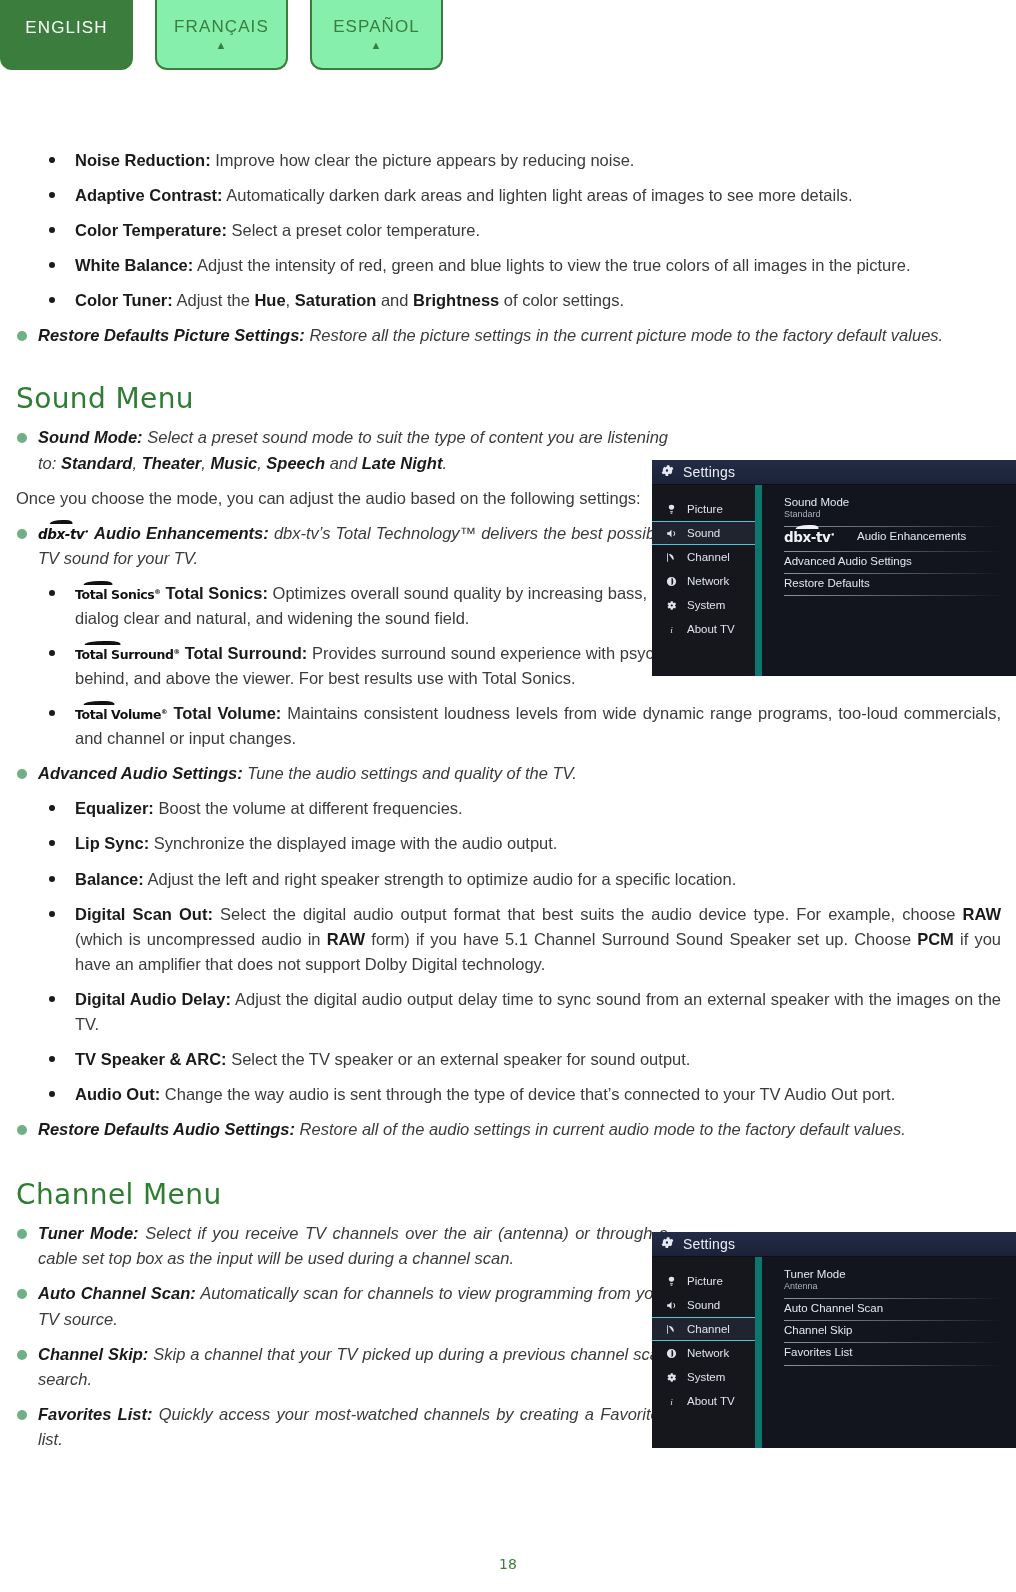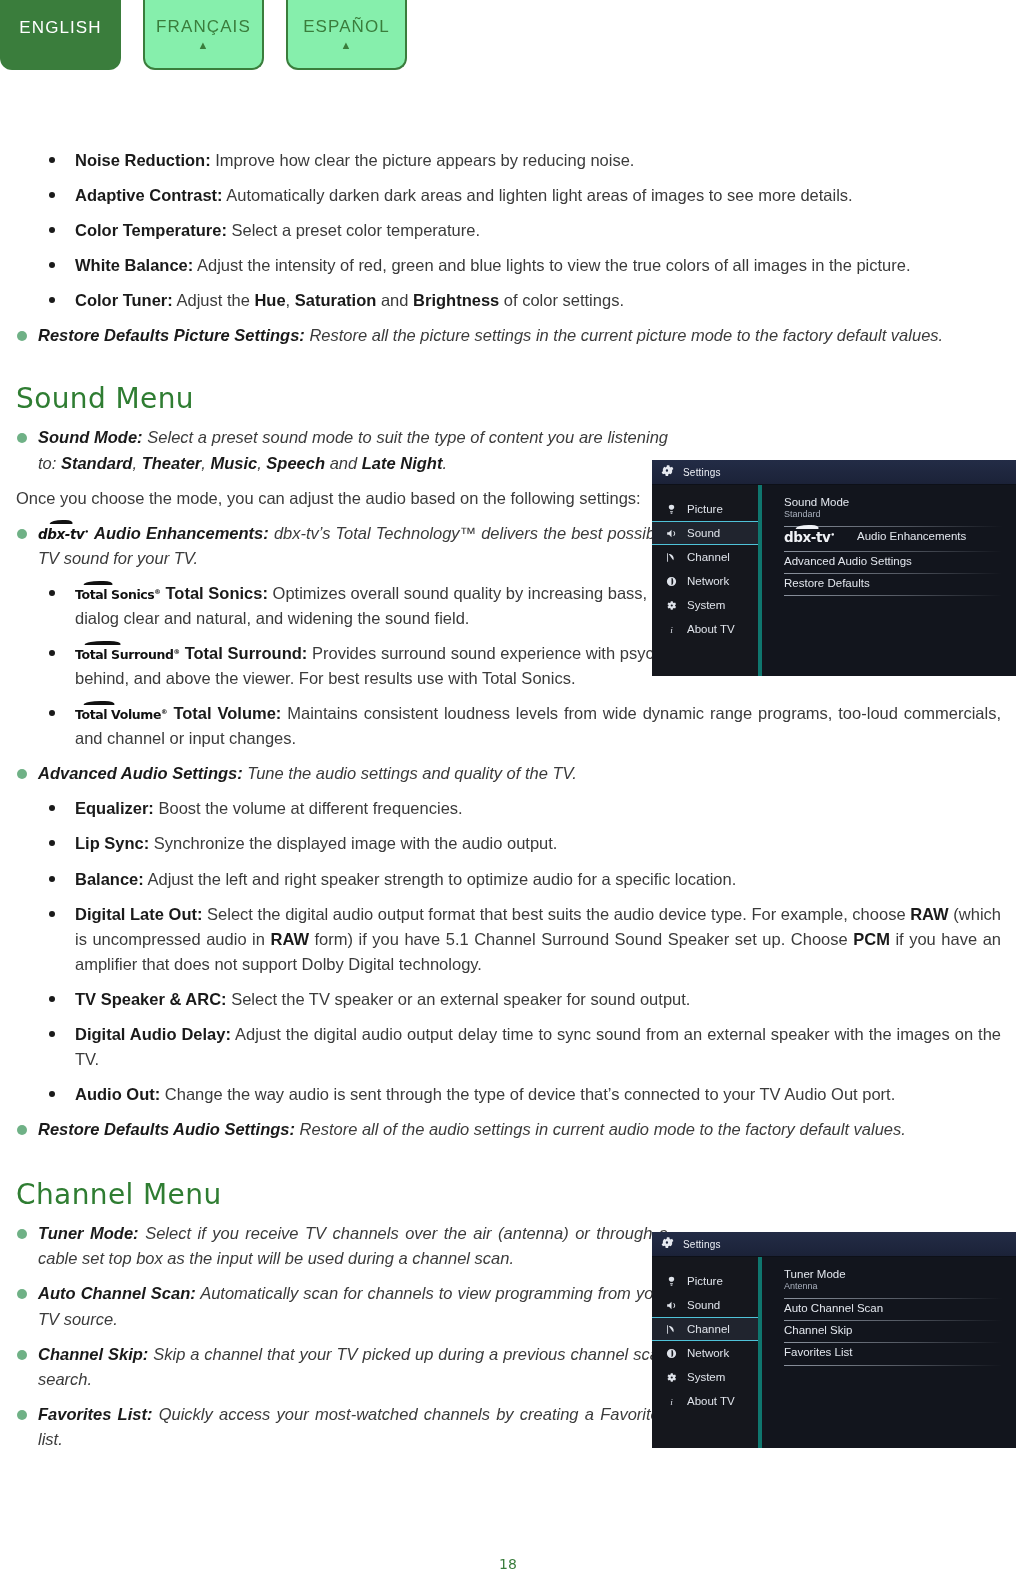--- a/index.html
+++ b/index.html
@@ -17,21 +17,21 @@
   }
 
   
   .lang-tabs {
     position: absolute;
     top: 0; left: 0;
     display: flex;
     gap: 22px;
   }
   .lang-tab {
-    width: 121px;
+    width: 133px;
     height: 70px;
     border-radius: 0 0 12px 12px;
     box-sizing: border-box;
     display: flex;
     flex-direction: column;
     align-items: center;
     justify-content: center;
     letter-spacing: 1.1px;
     font-size: 17px;
   }
@@ -171,30 +171,30 @@
   .tv-header {
     height: 24px;
     background: linear-gradient(180deg, #232c46 0%, #1b2238 100%);
     display: flex;
     align-items: center;
     padding-left: 8px;
     gap: 8px;
     border-bottom: 1px solid #0d1018;
   }
   .tv-header .ttl {
-    font-size: 10px;
+    font-size: 14px;
     color: #eceff5;
     letter-spacing: 0.2px;
     text-align: center;
   }
   .tv-body { display: flex; height: calc(100% - 24px); }
   .tv-side {
     width: 110px;
     background: #15171d;
-    border-right: 4px solid #0f766e;
+    border-right: 7px solid #0f766e;
     padding-top: 12px;
     box-sizing: border-box;
   }
   .tv-item {
     height: 24px;
     display: flex;
     align-items: center;
     gap: 9px;
     padding-left: 12px;
     font-size: 11.5px;
@@ -323,27 +323,27 @@
     <div class="bullet lvl2">
       <b>Equalizer:</b><span> Boost the volume at different frequencies.</span>
     </div>
     <div class="bullet lvl2">
       <b>Lip Sync:</b><span> Synchronize the displayed image with the audio output.</span>
     </div>
     <div class="bullet lvl2">
       <b>Balance:</b><span> Adjust the left and right speaker strength to optimize audio for a specific location.</span>
     </div>
     <div class="bullet lvl2">
-      <b>Digital Late Out:</b><span> Select the digital audio output format that best suits the audio device type. For example, choose <b>RAW</b> (which is uncompressed audio in <b>RAW</b> form) if you have 5.1 Channel Surround Sound Speaker set up. Choose <b>PCM</b> if you have an amplifier that does not support Dolby Digital technology.</span>
+      <b>Digital Scan Out:</b><span> Select the digital audio output format that best suits the audio device type. For example, choose <b>RAW</b> (which is uncompressed audio in <b>RAW</b> form) if you have 5.1 Channel Surround Sound Speaker set up. Choose <b>PCM</b> if you have an amplifier that does not support Dolby Digital technology.</span>
+    </div>
+    <div class="bullet lvl2">
+      <b>Digital Audio Delay:</b><span> Adjust the digital audio output delay time to sync sound from an external speaker with the images on the TV.</span>
     </div>
     <div class="bullet lvl2">
       <b>TV Speaker &amp; ARC:</b><span> Select the TV speaker or an external speaker for sound output.</span>
-    </div>
-    <div class="bullet lvl2">
-      <b>Digital Audio Delay:</b><span> Adjust the digital audio output delay time to sync sound from an external speaker with the images on the TV.</span>
     </div>
     <div class="bullet lvl2">
       <b>Audio Out:</b><span> Change the way audio is sent through the type of device that’s connected to your TV Audio Out port.</span>
     </div>
 
     <div class="bullet lvl1">
       <b>Restore Defaults Audio Settings:</b><span> Restore all of the audio settings in current audio mode to the factory default values.</span>
     </div>
 
     <h2 class="heading" style="margin-top:36px;">Channel Menu</h2>

